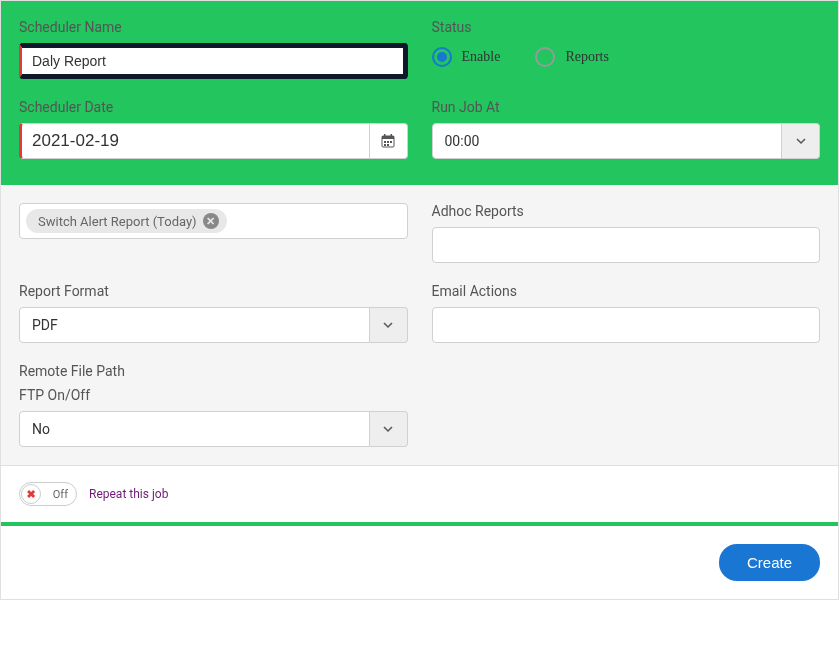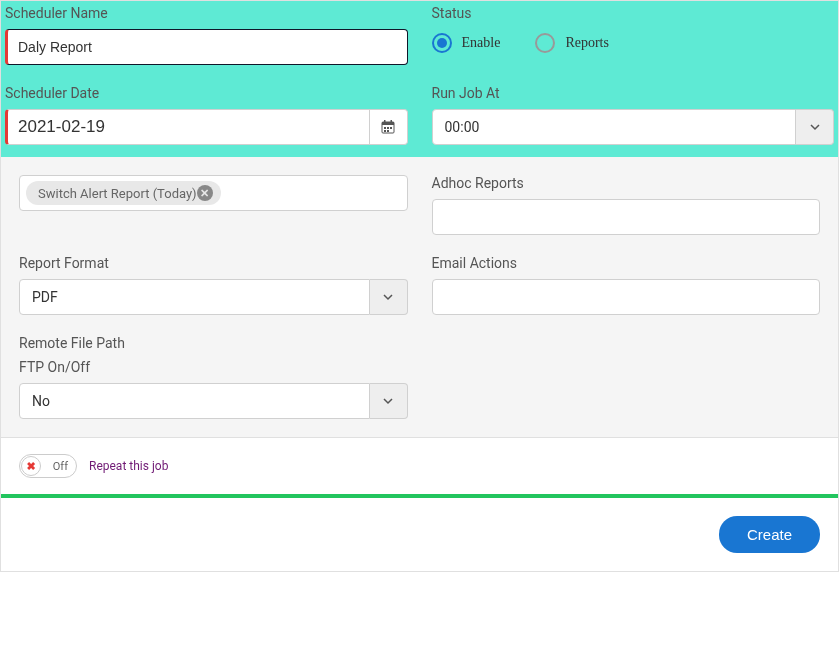--- a/index.html
+++ b/index.html
@@ -11,22 +11,22 @@
       font-family: -apple-system, BlinkMacSystemFont, "Segoe UI", Roboto, "Helvetica Neue", Arial, sans-serif;
       font-size: 14px;
       color: #333;
       background: #fff;
       width: 839px;
     }
     .container {
       border: 1px solid #e0e0e0;
     }
     .section-white {
-      background: #5eead4;
-      padding: 4px;
+      background: #22c55e;
+      padding: 18px;
     }
     .section-gray {
       background: #f5f5f5;
       padding: 18px;
     }
     .row {
       display: flex;
       gap: 24px;
       margin-bottom: 20px;
     }
@@ -39,21 +39,21 @@
     .field-label {
       display: block;
       font-size: 14px;
       color: #555;
       margin-bottom: 8px;
     }
     .text-input {
       width: 100%;
       height: 36px;
       padding: 0 10px;
-      border: 1px solid #0f172a;
+      border: 5px solid #0f172a;
       border-radius: 4px;
       font-size: 14px;
       color: #333;
       background: #fff;
     }
     .text-input.required {
       border-left: 3px solid #e53935;
     }
     .date-wrapper {
       position: relative;
@@ -150,20 +150,21 @@
       border-radius: 4px;
       background: #fff;
       display: flex;
       align-items: center;
       flex-wrap: wrap;
       gap: 4px;
     }
     .tag {
       display: inline-flex;
       align-items: center;
+      gap: 6px;
       background: #e8e8e8;
       border-radius: 12px;
       padding: 4px 8px 4px 12px;
       font-size: 13px;
       color: #666;
     }
     .tag-remove {
       width: 16px;
       height: 16px;
       border-radius: 50%;

